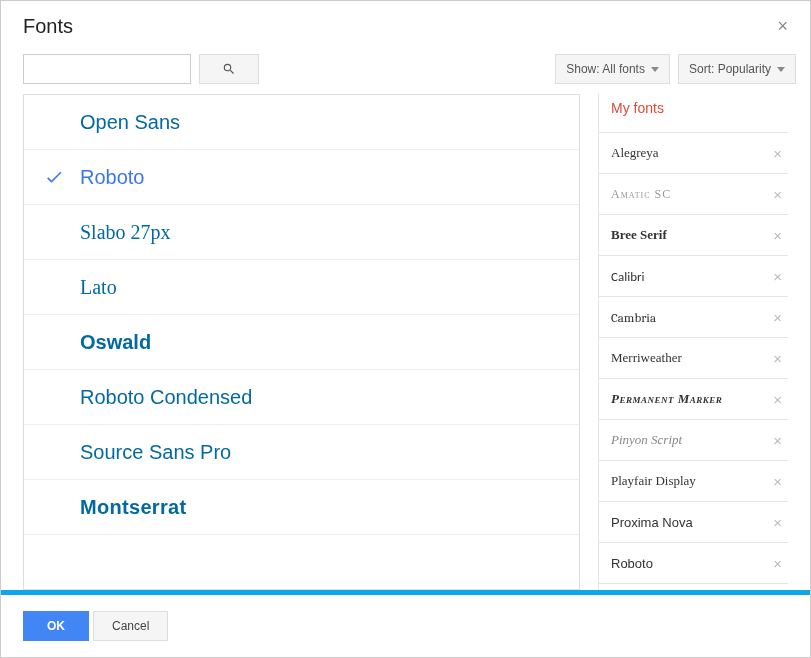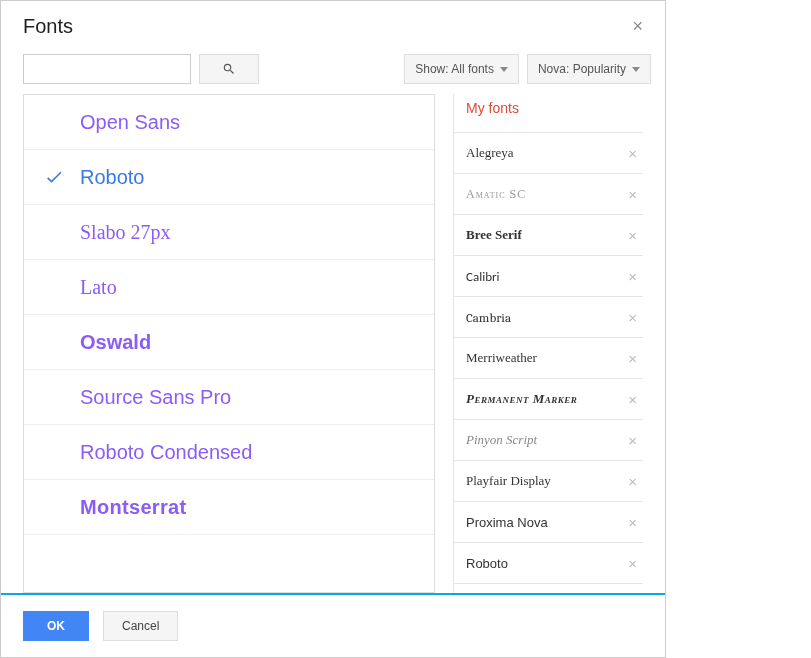--- a/index.html
+++ b/index.html
@@ -1,18 +1,18 @@
 <!DOCTYPE html>
 <html><head>
 <meta charset="utf-8">
 <style>
   * { box-sizing: border-box; }
   html, body { margin:0; padding:0; font-family: Arial, Helvetica, sans-serif; background:#fff; }
   .dialog {
-    width:666px; height:658px; border:1px solid #ccc; position:relative; display:flex; flex-direction:column;
+    width:811px; height:658px; border:1px solid #ccc; position:relative; display:flex; flex-direction:column;
     background:#fff;
   }
   .dlg-header {
     padding:14px 22px 8px 22px; display:flex; align-items:center; justify-content:space-between;
   }
   .dlg-title { font-size:20px; color:#222; }
   .close-x { color:#888; font-size:18px; cursor:pointer; user-select:none; }
   .toolbar {
     padding:8px 14px 10px 22px; display:flex; align-items:center; gap:8px;
   }
@@ -40,39 +40,39 @@
   .font-item {
     display:flex; align-items:center; min-height:55px; padding:8px 20px 8px 56px;
     border-bottom:1px solid #eee; position:relative; cursor:pointer;
   }
   .font-item .check {
     position:absolute; left:20px; top:50%; transform:translateY(-50%); width:20px; height:20px;
     display:none;
   }
   .font-item.selected .check { display:block; }
   .font-item.selected .font-name { color:#3b78e7; }
-  .font-name { font-size:20px; color:#8b5cf6; }
+  .font-name { font-size:20px; color:#0369a1; }
   .right-col {
     width:190px; display:flex; flex-direction:column; border-left:1px solid #e5e5e5;
   }
   .myfonts-title {
     padding:6px 0 16px 12px; font-size:14px; color:#dd4b39; font-weight:400;
   }
   .myfonts-list {
     flex:1; overflow-y:auto; border-top:1px solid #e5e5e5;
   }
   .mf-item {
     display:flex; align-items:center; justify-content:space-between; height:41px;
     padding:0 6px 0 12px; border-bottom:1px solid #e5e5e5; font-size:13px; color:#333;gap:21px;
   }
   .mf-item .rm {
     color:#bbb; font-size:15px; cursor:pointer; user-select:none;
   }
   .footer {
-    padding:16px 22px; display:flex; gap:14px; border-top:2px solid #0ea5e9;align-items:flex-end;
+    padding:16px 22px; display:flex; gap:4px; border-top:5px solid #0ea5e9;align-items:flex-end;
   }
   .btn-ok {
     background:#4285f4; color:#fff; border:none; height:30px; padding:0 24px; font-weight:bold;
     font-size:12px; cursor:pointer;
   }
   .btn-cancel {
     background:#f5f5f5; color:#444; border:1px solid #ddd; height:30px; padding:0 18px;
     font-size:12px; cursor:pointer;
   }
   
@@ -117,21 +117,21 @@
       <svg viewBox="0 0 24 24">
           <path d="M15.5 14h-.79l-.28-.27A6.471 6.471 0 0016 9.5 6.5 6.5 0 109.5 16a6.471 6.471 0 004.23-1.57l.27.28v.79l5 4.99L20.49 19l-4.99-5zM9.5 14A4.5 4.5 0 1114 9.5 4.505 4.505 0 019.5 14z"></path>
         </svg>
     </div>
     <div class="spacer"></div>
     <div class="drop-btn">
       <span>Show: All fonts</span>
       <span class="tri"></span>
     </div>
     <div class="drop-btn">
-      <span>Nova: Popularity</span>
+      <span>Sort: Popularity</span>
       <span class="tri"></span>
     </div>
   </div>
 
   <div class="body">
 
     <div class="left-col">
       <div class="font-list" id="font-list">
           <div class="font-item">
             <span class="font-name f-open-sans">Open Sans</span>
@@ -145,24 +145,24 @@
           <div class="font-item">
             <span class="font-name f-slabo">Slabo 27px</span>
           </div>
           <div class="font-item">
             <span class="font-name f-lato">Lato</span>
           </div>
           <div class="font-item">
             <span class="font-name f-oswald">Oswald</span>
           </div>
           <div class="font-item">
+            <span class="font-name f-roboto-cond">Roboto Condensed</span>
+          </div>
+          <div class="font-item">
             <span class="font-name f-source-sans">Source Sans Pro</span>
-          </div>
-          <div class="font-item">
-            <span class="font-name f-roboto-cond">Roboto Condensed</span>
           </div>
           <div class="font-item">
             <span class="font-name f-montserrat">Montserrat</span>
           </div>
         </div>
     </div>
 
     <div class="right-col">
       <div class="myfonts-title">My fonts</div>
       <div class="myfonts-list" id="myfonts-list">

